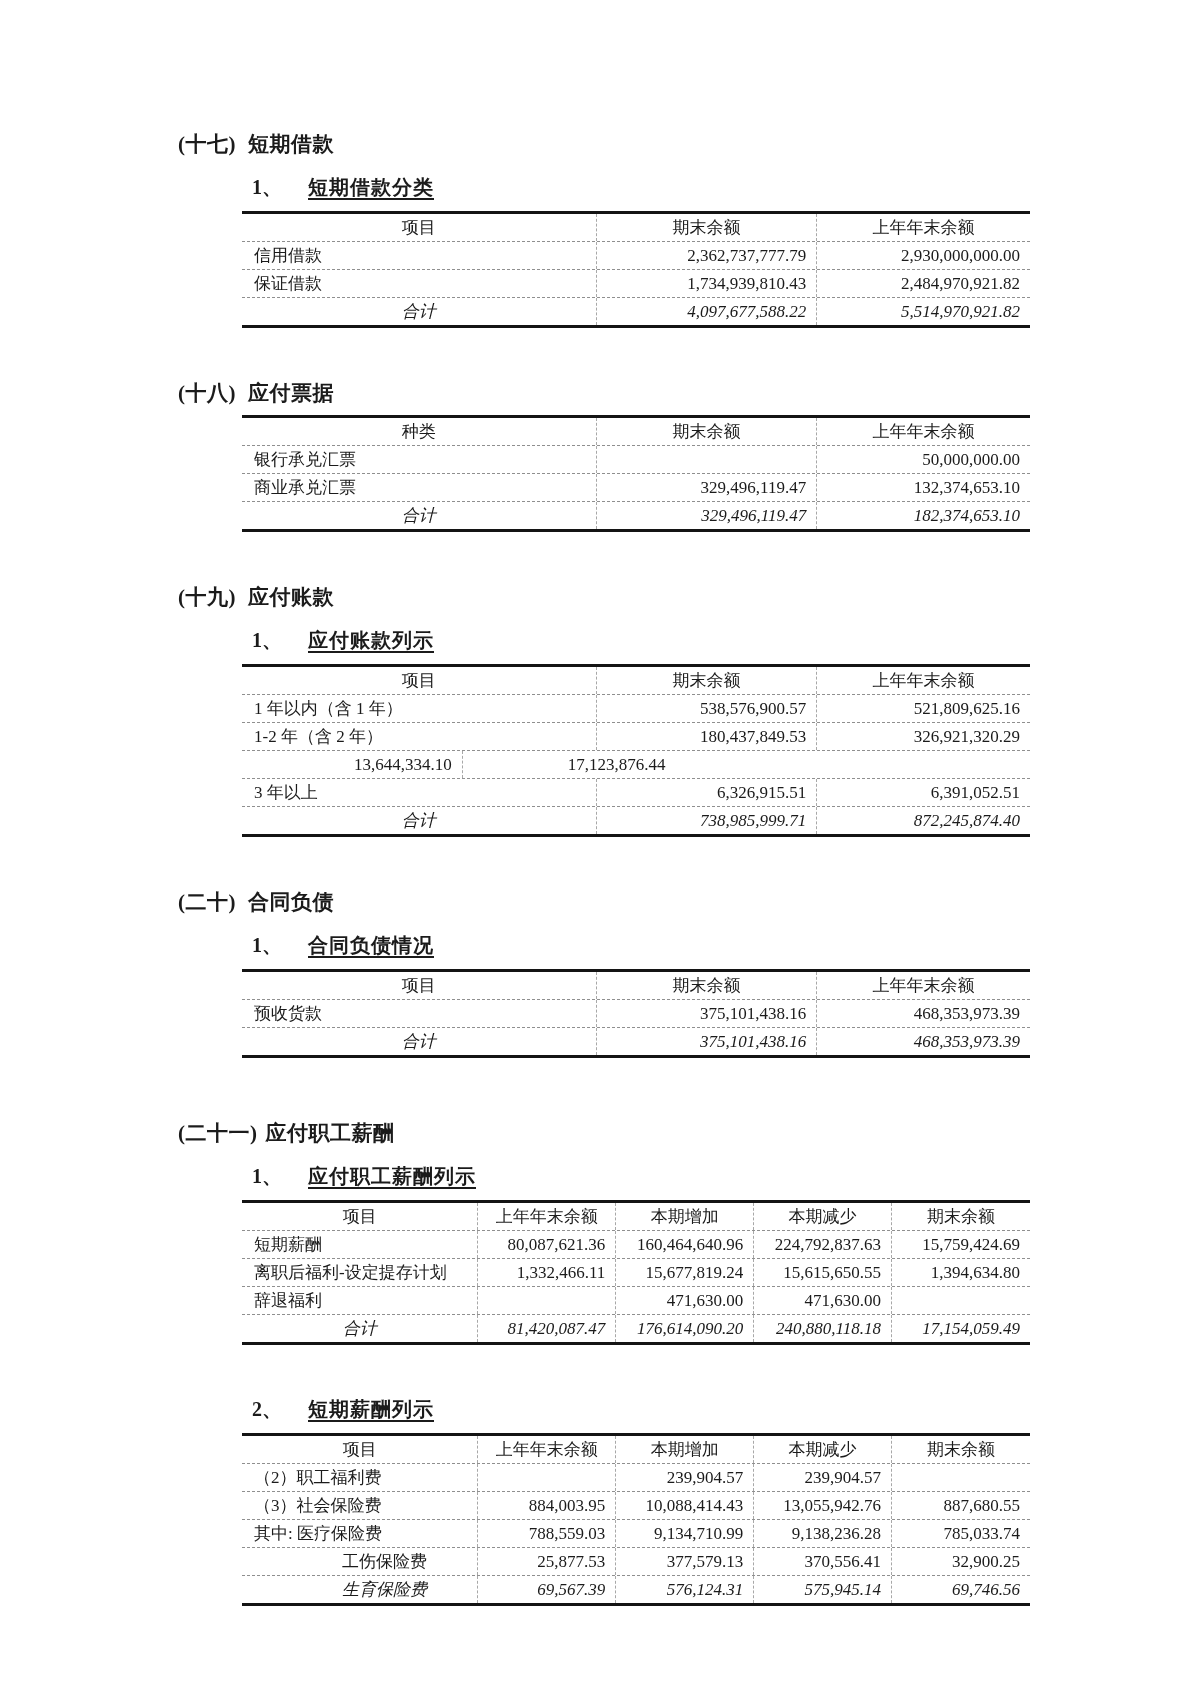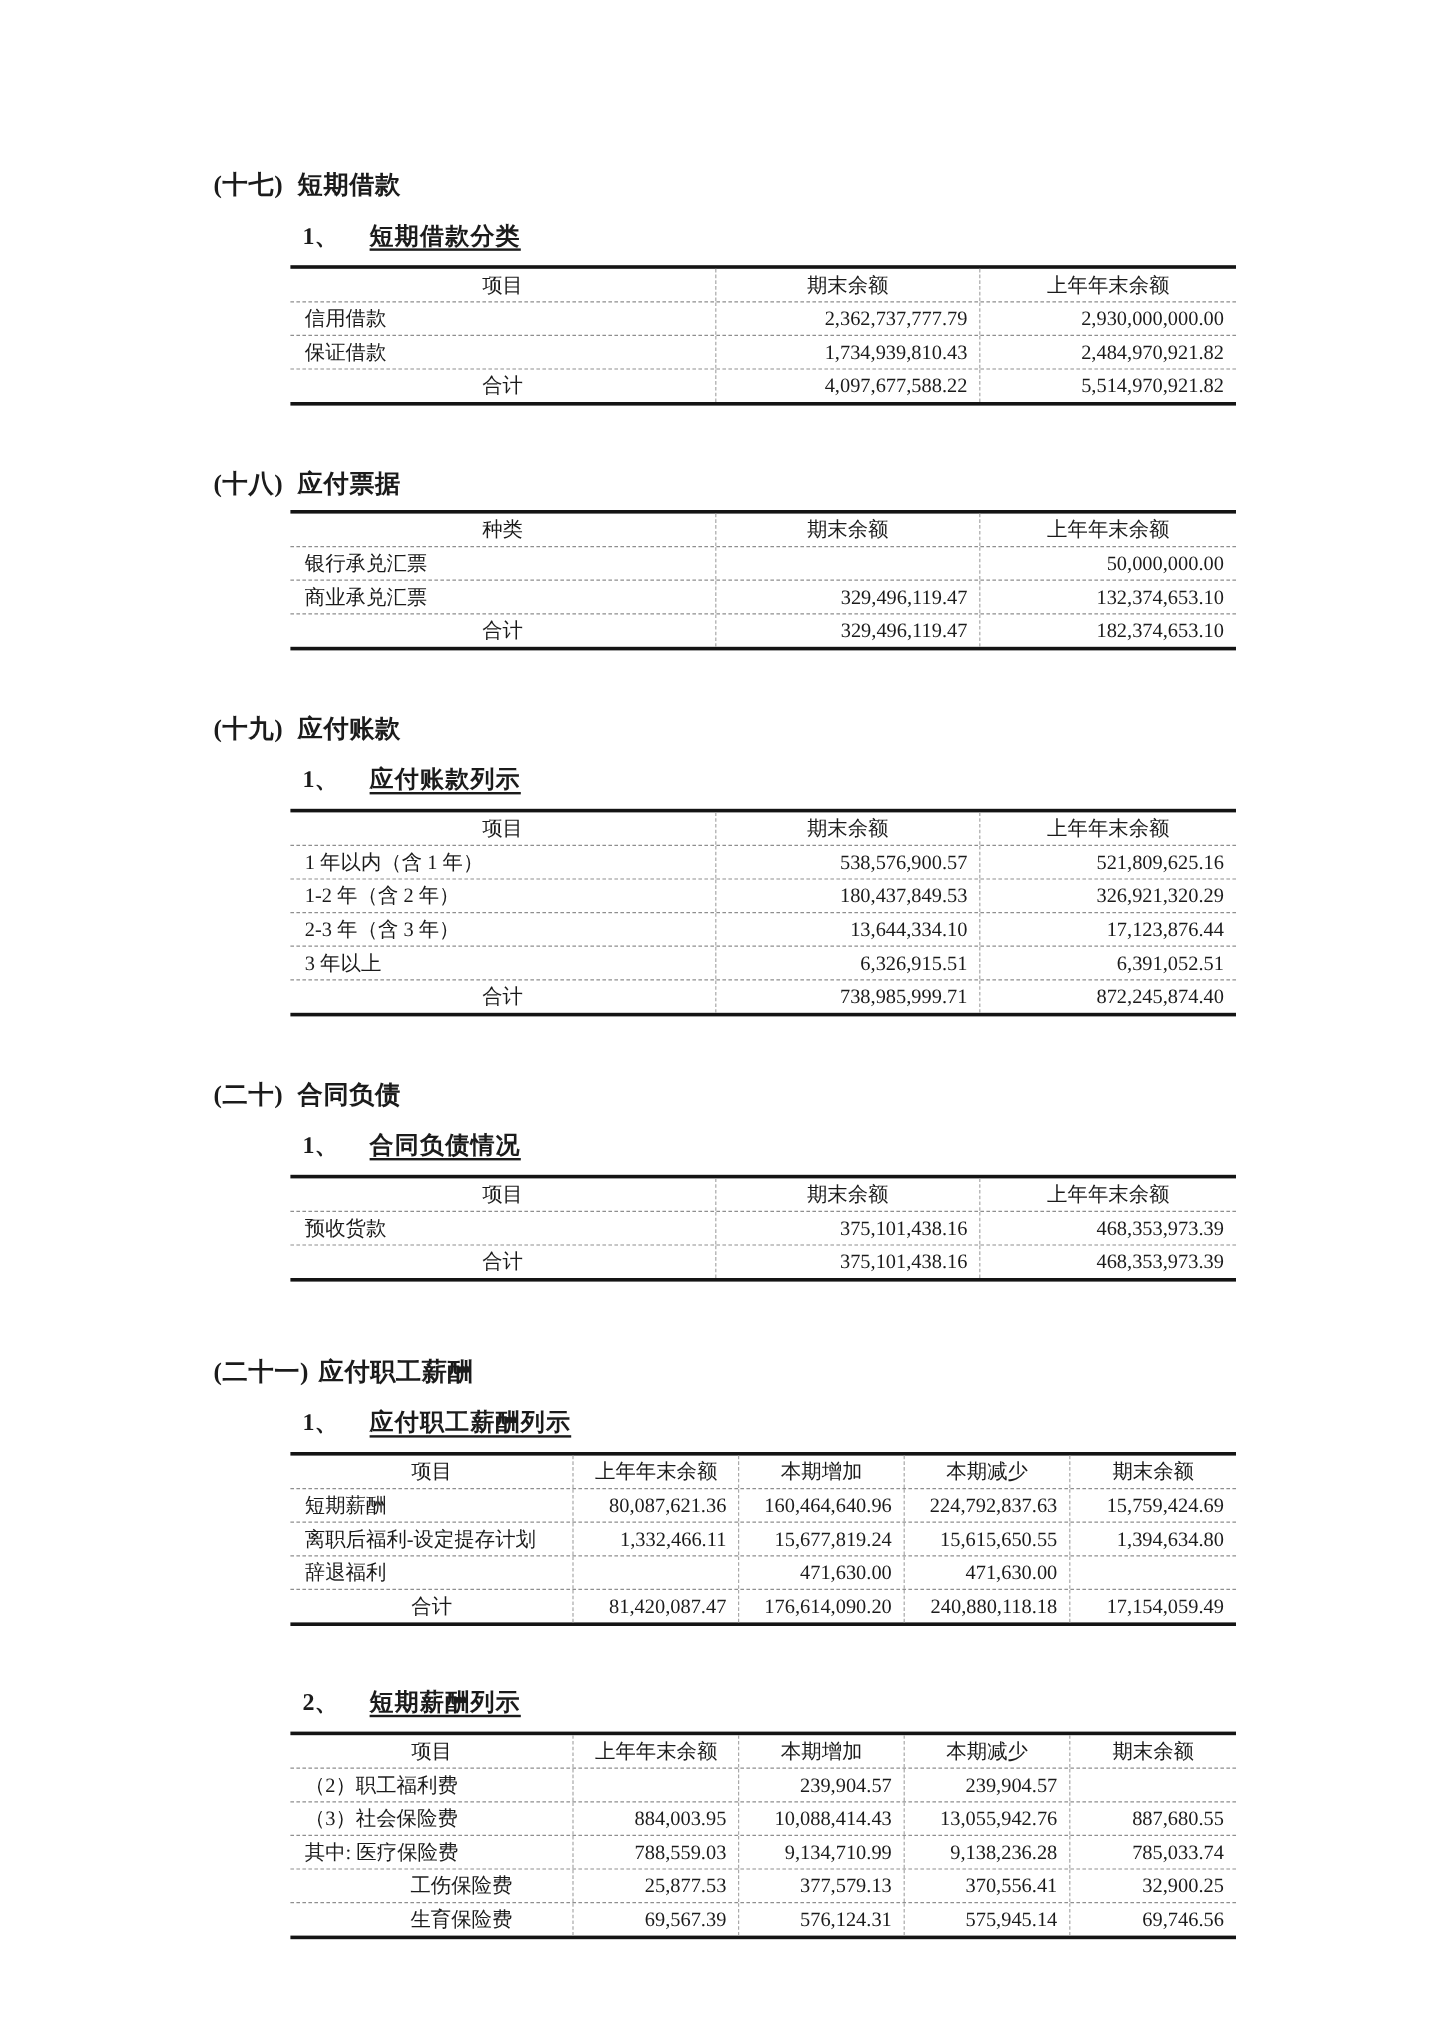--- a/index.html
+++ b/index.html
@@ -6,21 +6,21 @@
   body{
     width:1200px;height:1697px;
     background:#ffffff;
     font-family:"Liberation Serif","DejaVu Serif",serif;
     color:#1b1b1b;
     -webkit-font-smoothing:antialiased;
     position:relative;
   }
   .content{
     position:absolute;
-    left:178px; top:141px;
+    left:178px; top:131px;
     width:854px;
   }
   
   .sec-head{
     display:flex;
     align-items:baseline;
     font-weight:bold;
     font-size:21px;
     line-height:26px;
     letter-spacing:0.5px;
@@ -49,21 +49,21 @@
     border-bottom:3px solid #141414;
     font-size:17px;
   }
   .tr{
     display:flex;
     align-items:center;
     min-height:27px;
     border-bottom:1px dashed #8f8f8f;
     text-align:center;
   }
-  .tr:last-child{border-bottom:none;}
+  .tr:last-child{border-bottom:none;font-style:italic;}
   .tc{
     box-sizing:border-box;
     border-right:1px dashed #a8a8a8;
     align-self:stretch;
     display:flex;
     align-items:center;
   }
   .tc:last-child{border-right:none;}
   
   .tA .c1{width:45%;}
@@ -165,21 +165,20 @@
       <div class="tc c1 lbl">1 年以内（含 1 年）</div>
       <div class="tc c2 num">538,576,900.57</div>
       <div class="tc c3 num">521,809,625.16</div>
     </div>
     <div class="tr">
       <div class="tc c1 lbl">1-2 年（含 2 年）</div>
       <div class="tc c2 num">180,437,849.53</div>
       <div class="tc c3 num">326,921,320.29</div>
     </div>
     <div class="tr">
-      <div class="tc c1 lbl">2-3 年（含 3 年）</div>
       <div class="tc c2 num">13,644,334.10</div>
       <div class="tc c3 num">17,123,876.44</div>
     </div>
     <div class="tr">
       <div class="tc c1 lbl">3 年以上</div>
       <div class="tc c2 num">6,326,915.51</div>
       <div class="tc c3 num">6,391,052.51</div>
     </div>
     <div class="tr">
       <div class="tc c1 lbl total">合计</div>

